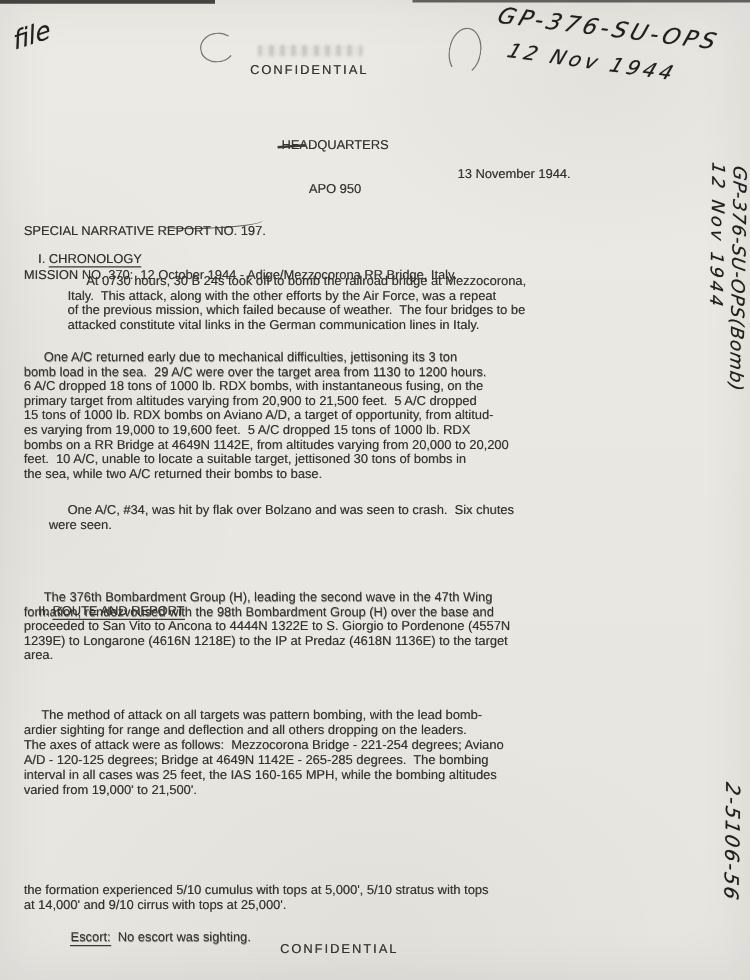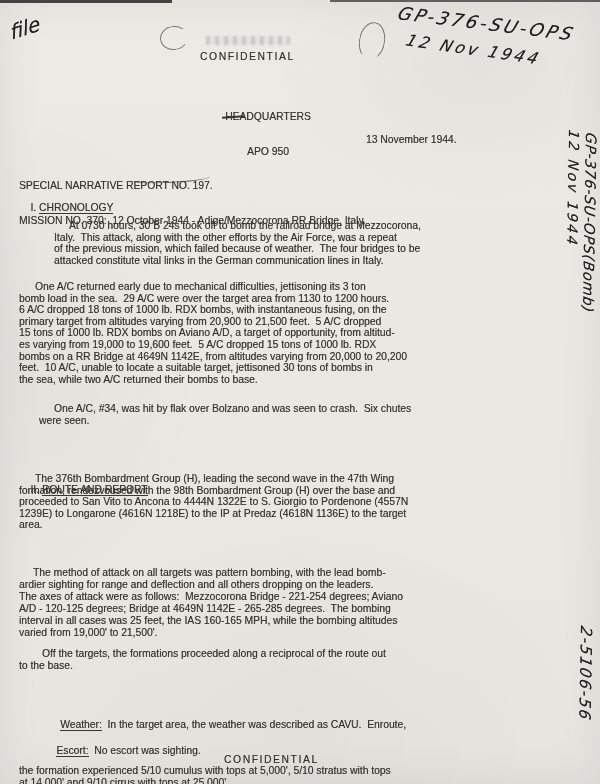--- a/index.html
+++ b/index.html
@@ -106,27 +106,22 @@
 1239E) to Longarone (4616N 1218E) to the IP at Predaz (4618N 1136E) to the target
 area.</div>
 
   <div class="tw" style="left:19px;top:567px;width:545px;text-indent:14px;line-height:12px;">The method of attack on all targets was pattern bombing, with the lead bomb-
 ardier sighting for range and deflection and all others dropping on the leaders.
 The axes of attack were as follows:  Mezzocorona Bridge - 221-254 degrees; Aviano
 A/D - 120-125 degrees; Bridge at 4649N 1142E - 265-285 degrees.  The bombing
 interval in all cases was 25 feet, the IAS 160-165 MPH, while the bombing altitudes
 varied from 19,000' to 21,500'.</div>
 
-  <div class="tw" style="left:19px;top:648px;width:545px;text-indent:23px;">Off the targets, the formations proceeded along a reciprocal of the route out
-to the base.</div>
 
   <div class="tw" style="left:19px;top:684px;width:545px;">
-    <div style="padding-left:24px;">
-      <span class="u">Weather:</span><span>  In the target area, the weather was described as CAVU.  Enroute,</span>
-    </div>
     <div>the formation experienced 5/10 cumulus with tops at 5,000', 5/10 stratus with tops
 at 14,000' and 9/10 cirrus with tops at 25,000'.</div>
   </div>
 
   <div class="tw" style="left:19px;top:733px;padding-left:26px;">
     <span class="u">Escort:</span><span>  No escort was sighting.</span>
   </div>
 
   <div class="tw" style="left:224px;top:754px;letter-spacing:1.6px;">CONFIDENTIAL</div>
 

